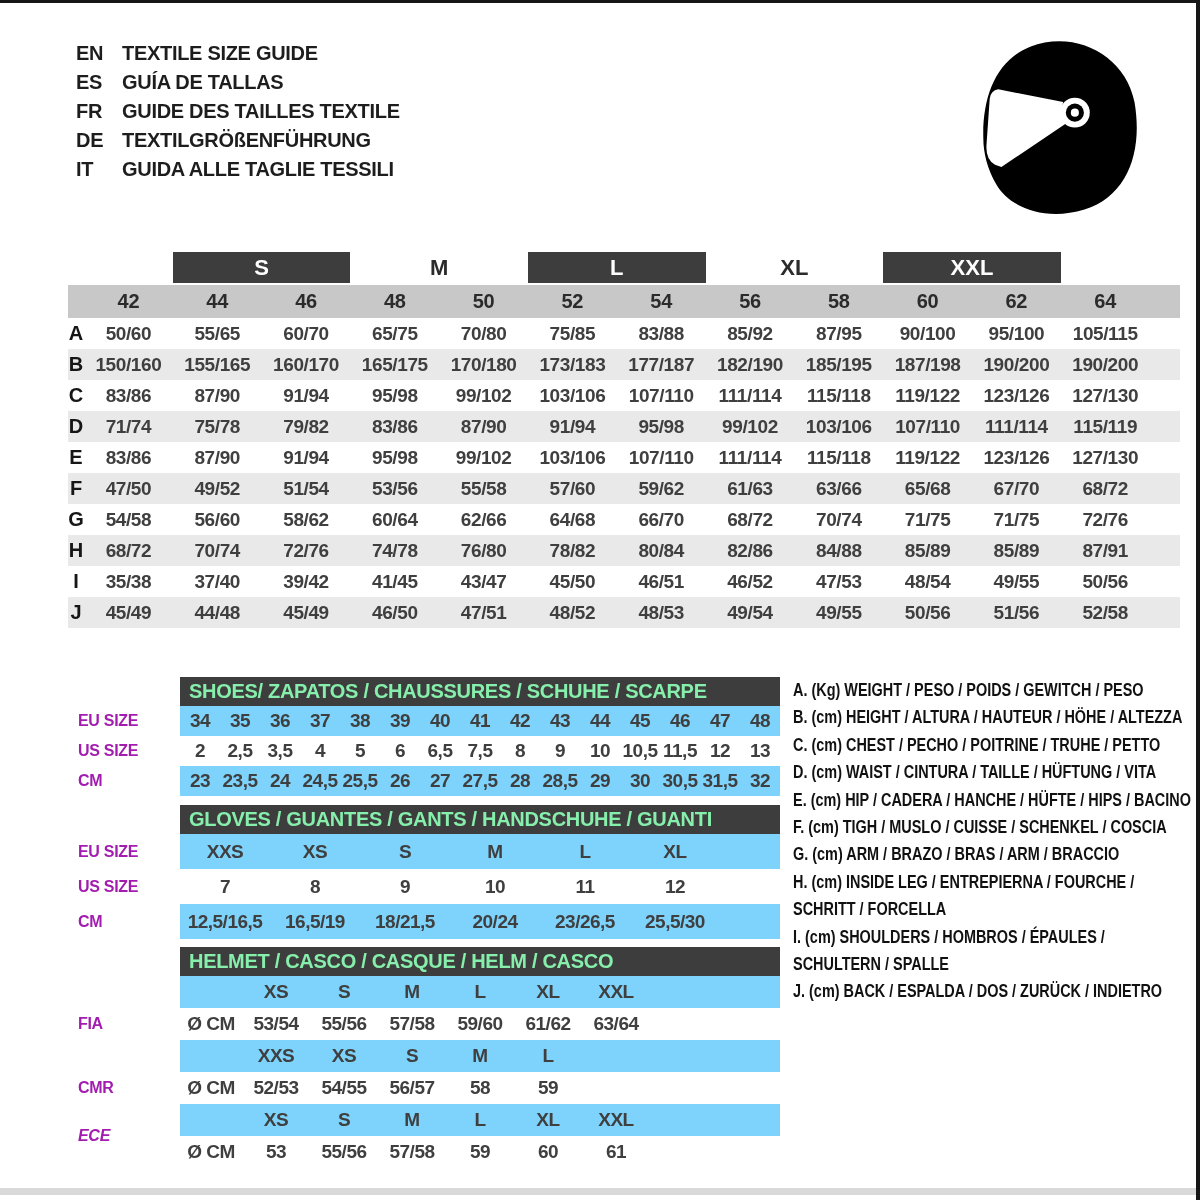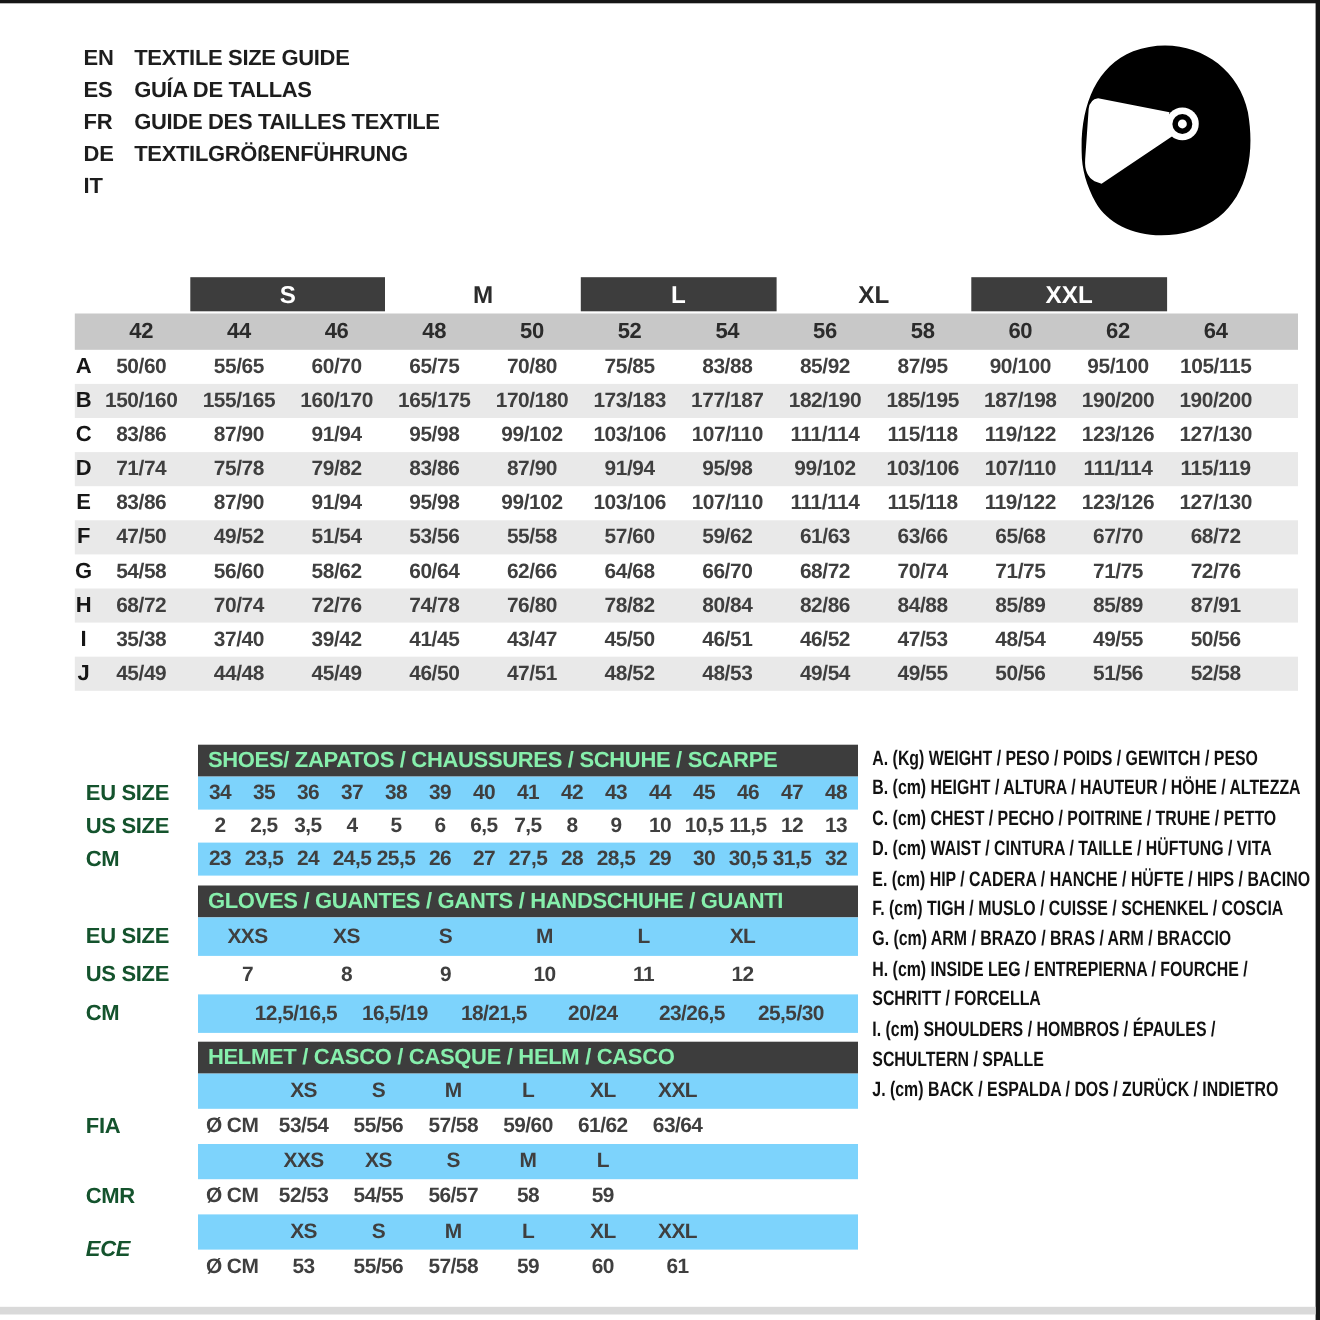--- a/index.html
+++ b/index.html
@@ -27,21 +27,21 @@
   .num-row{height:33px;background:#c8c8c8;}
   .ncell{display:flex;align-items:center;justify-content:center;font-size:20px;font-weight:bold;color:#2b2b2b;letter-spacing:-0.3px;}
   .drow{height:31px;}
   .drow.shade{background:#e9e9e9;}
   .lcell{display:flex;align-items:center;justify-content:center;font-size:20px;font-weight:bold;color:#161616;}
   .vcell{display:flex;align-items:center;justify-content:center;font-size:19px;font-weight:bold;color:#3f3f3f;letter-spacing:-0.4px;}
 
   
   .bsec{position:absolute;left:68px;width:712px;}
   .bsec .labels{position:absolute;left:10px;top:0;width:100px;height:100%;}
-  .blabel{position:absolute;left:0;font-size:20px;font-weight:bold;color:#14532d;white-space:nowrap;letter-spacing:-0.3px;}
+  .blabel{position:absolute;left:0;font-size:16px;font-weight:bold;color:#a21caf;white-space:nowrap;letter-spacing:-0.3px;}
   .bsec .content{margin-left:112px;width:600px;}
   .bar{height:29px;background:#3d3d3d;color:#86efac;display:flex;align-items:center;
        font-size:20px;font-weight:bold;padding-left:9px;letter-spacing:-0.3px;box-sizing:border-box;}
   .brow{position:relative;width:600px;}
   .brow.shade{background:#7dd3fc;}
   .bgrid{display:grid;height:100%;}
   .bcell{display:flex;align-items:center;justify-content:center;font-size:19px;font-weight:bold;color:#3f3f3f;letter-spacing:-0.5px;}
 
   
   .legend{position:absolute;left:793px;top:676px;width:410px;}
@@ -59,20 +59,21 @@
   <div class="langs">
       <div class="lang-code">EN</div>
       <div class="lang-title">TEXTILE SIZE GUIDE</div>
       <div class="lang-code">ES</div>
       <div class="lang-title">GUÍA DE TALLAS</div>
       <div class="lang-code">FR</div>
       <div class="lang-title">GUIDE DES TAILLES TEXTILE</div>
       <div class="lang-code">DE</div>
       <div class="lang-title">TEXTILGRÖßENFÜHRUNG</div>
       <div class="lang-code">IT</div>
+      <div class="lang-title">GUIDA ALLE TAGLIE TESSILI</div>
     </div>
 
   <svg class="helmet-svg" width="165" height="181" viewBox="0 0 155 170" aria-hidden="true">
     <path fill="#000" d="M49,10 C92,-6 138,18 147,62 C155,108 141,150 100,163 C64,174 30,162 17,139 C9,125 5,110 5,96 C4,57 17,23 49,10 Z"></path>
     <path fill="#fff" d="M19,50 Q12,51 11,59 L8,102 Q7,116 16,121 L22,123 L83,82 Q77,72 80,62 Z"></path>
     <circle cx="91" cy="72" r="14" fill="#fff"></circle>
     <circle cx="91" cy="72" r="8.5" fill="#000"></circle>
     <circle cx="91" cy="72" r="3.8" fill="#fff"></circle>
   </svg>
 
@@ -365,21 +366,21 @@
           <div class="bgrid" style="grid-template-columns: repeat(6, 90px);">
             <div class="bcell">7</div>
             <div class="bcell">8</div>
             <div class="bcell">9</div>
             <div class="bcell">10</div>
             <div class="bcell">11</div>
             <div class="bcell">12</div>
           </div>
         </div>
         <div class="brow shade" style="height: 35px;">
-          <div class="bgrid" style="grid-template-columns: repeat(6, 90px); padding-left: 44px;">
+          <div class="bgrid" style="grid-template-columns: repeat(6, 90px);">
             <div class="bcell">12,5/16,5</div>
             <div class="bcell">16,5/19</div>
             <div class="bcell">18/21,5</div>
             <div class="bcell">20/24</div>
             <div class="bcell">23/26,5</div>
             <div class="bcell">25,5/30</div>
           </div>
         </div>
       </div>
   </section>

